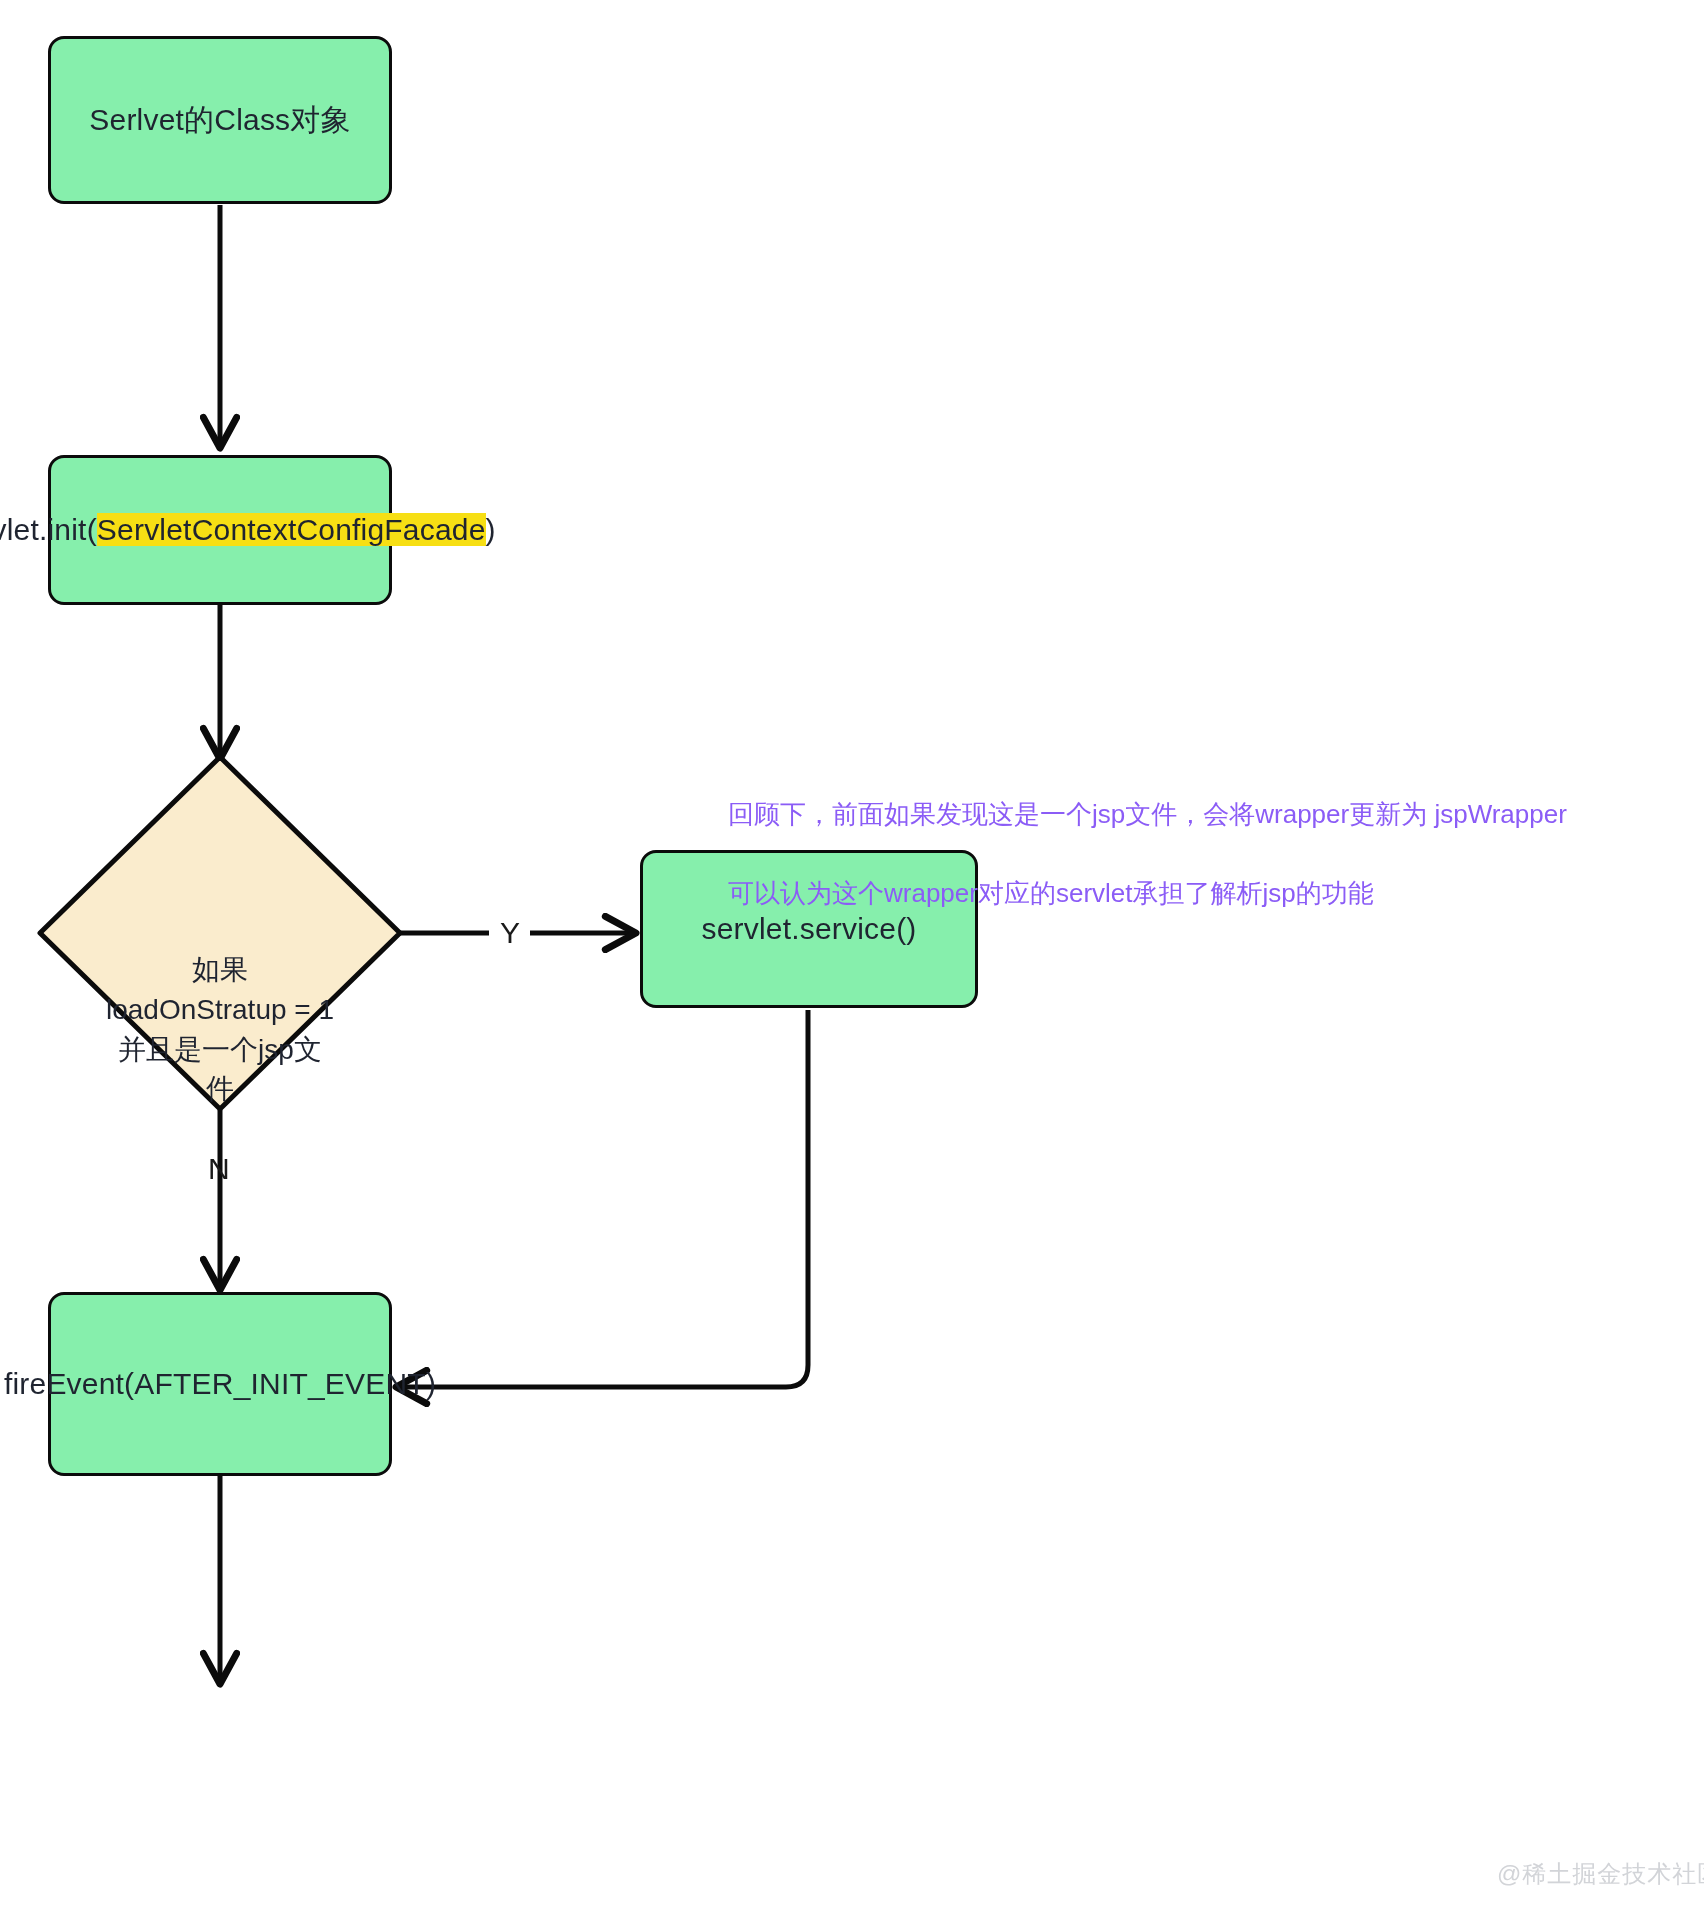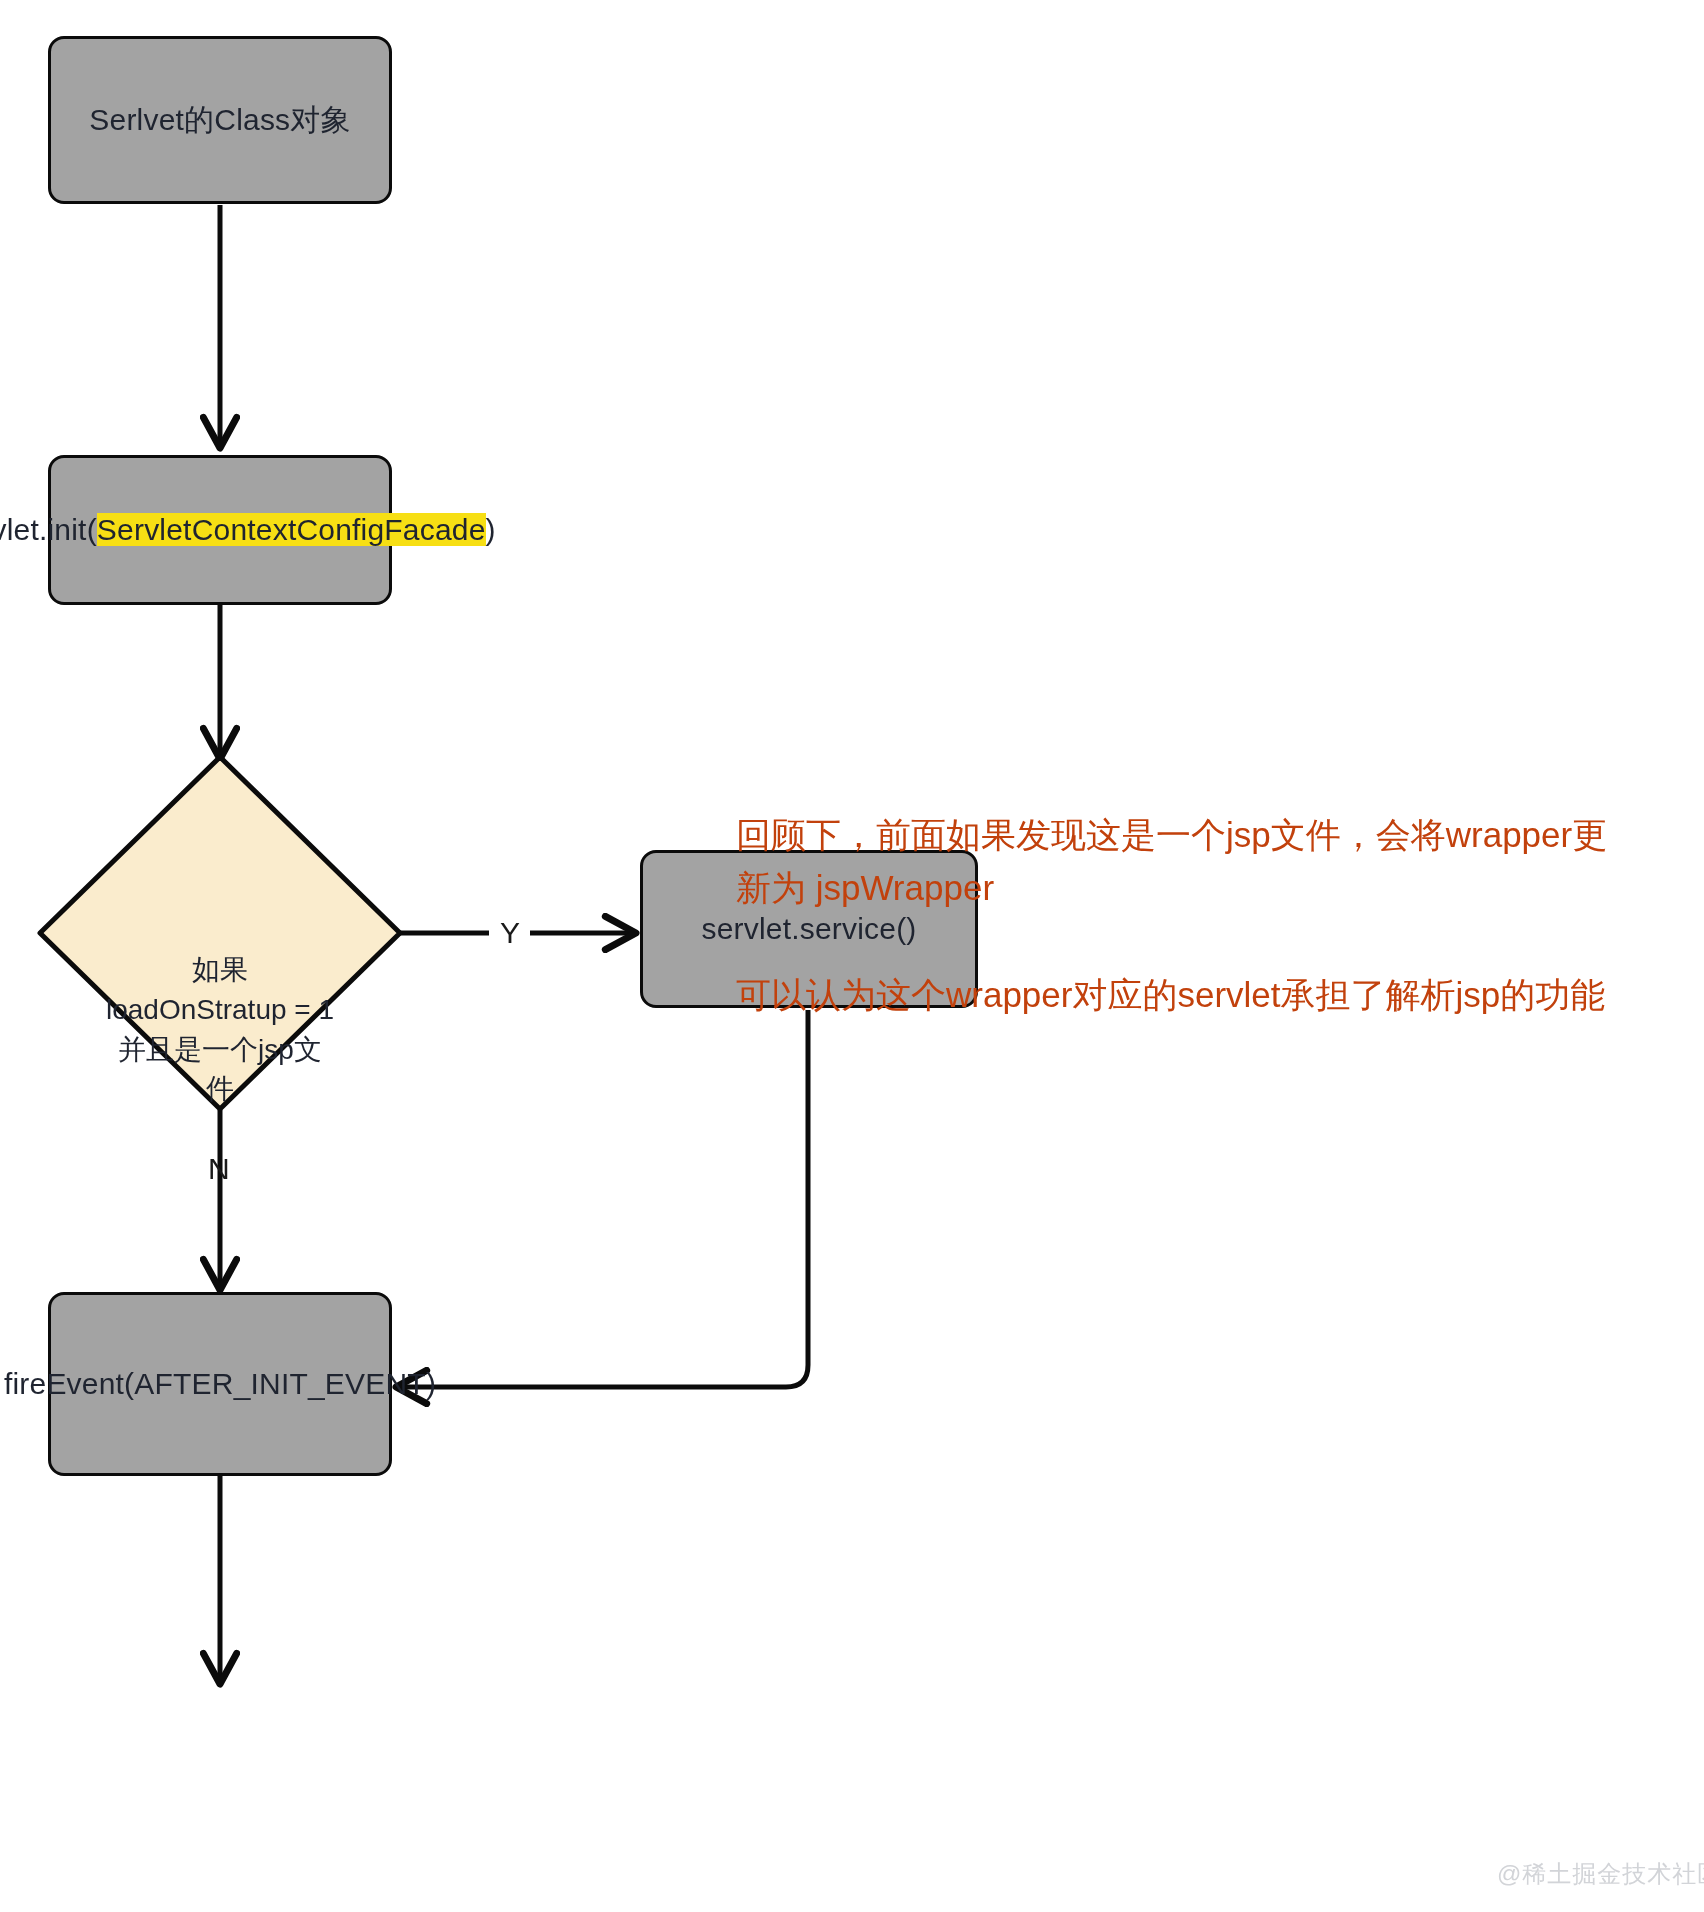--- a/index.html
+++ b/index.html
@@ -21,21 +21,21 @@
 
   
   .node {
     position: absolute;
     box-sizing: border-box;
     display: flex;
     align-items: center;
     justify-content: center;
     text-align: center;
     color: #1f2430;
-    background: #a3a3a3;
+    background: #86efac;
     border: 3px solid #0b0b0b;
     border-radius: 16px;
     font-size: 30px;
     line-height: 1.38;
     letter-spacing: 0.2px;
     padding: 4px 10px;
   }
   .node .txt { display: block; }
 
   
@@ -75,25 +75,24 @@
 
   
   .edge-label {
     position: absolute;
     font-size: 30px;
     color: #1a1a1a;
     white-space: nowrap;
   }
   .note {
     position: absolute;
-    font-size: 35px;
+    font-size: 26px;
     line-height: 1.52;
-    color: #c2410c;
+    color: #8b5cf6;
     white-space: pre-line;
-    margin-left: 8px;
   }
   .watermark {
     position: absolute;
     font-size: 24px;
     color: #d2d4d8;
     white-space: nowrap;
     letter-spacing: 1px;
   }
 </style>
 </head>

